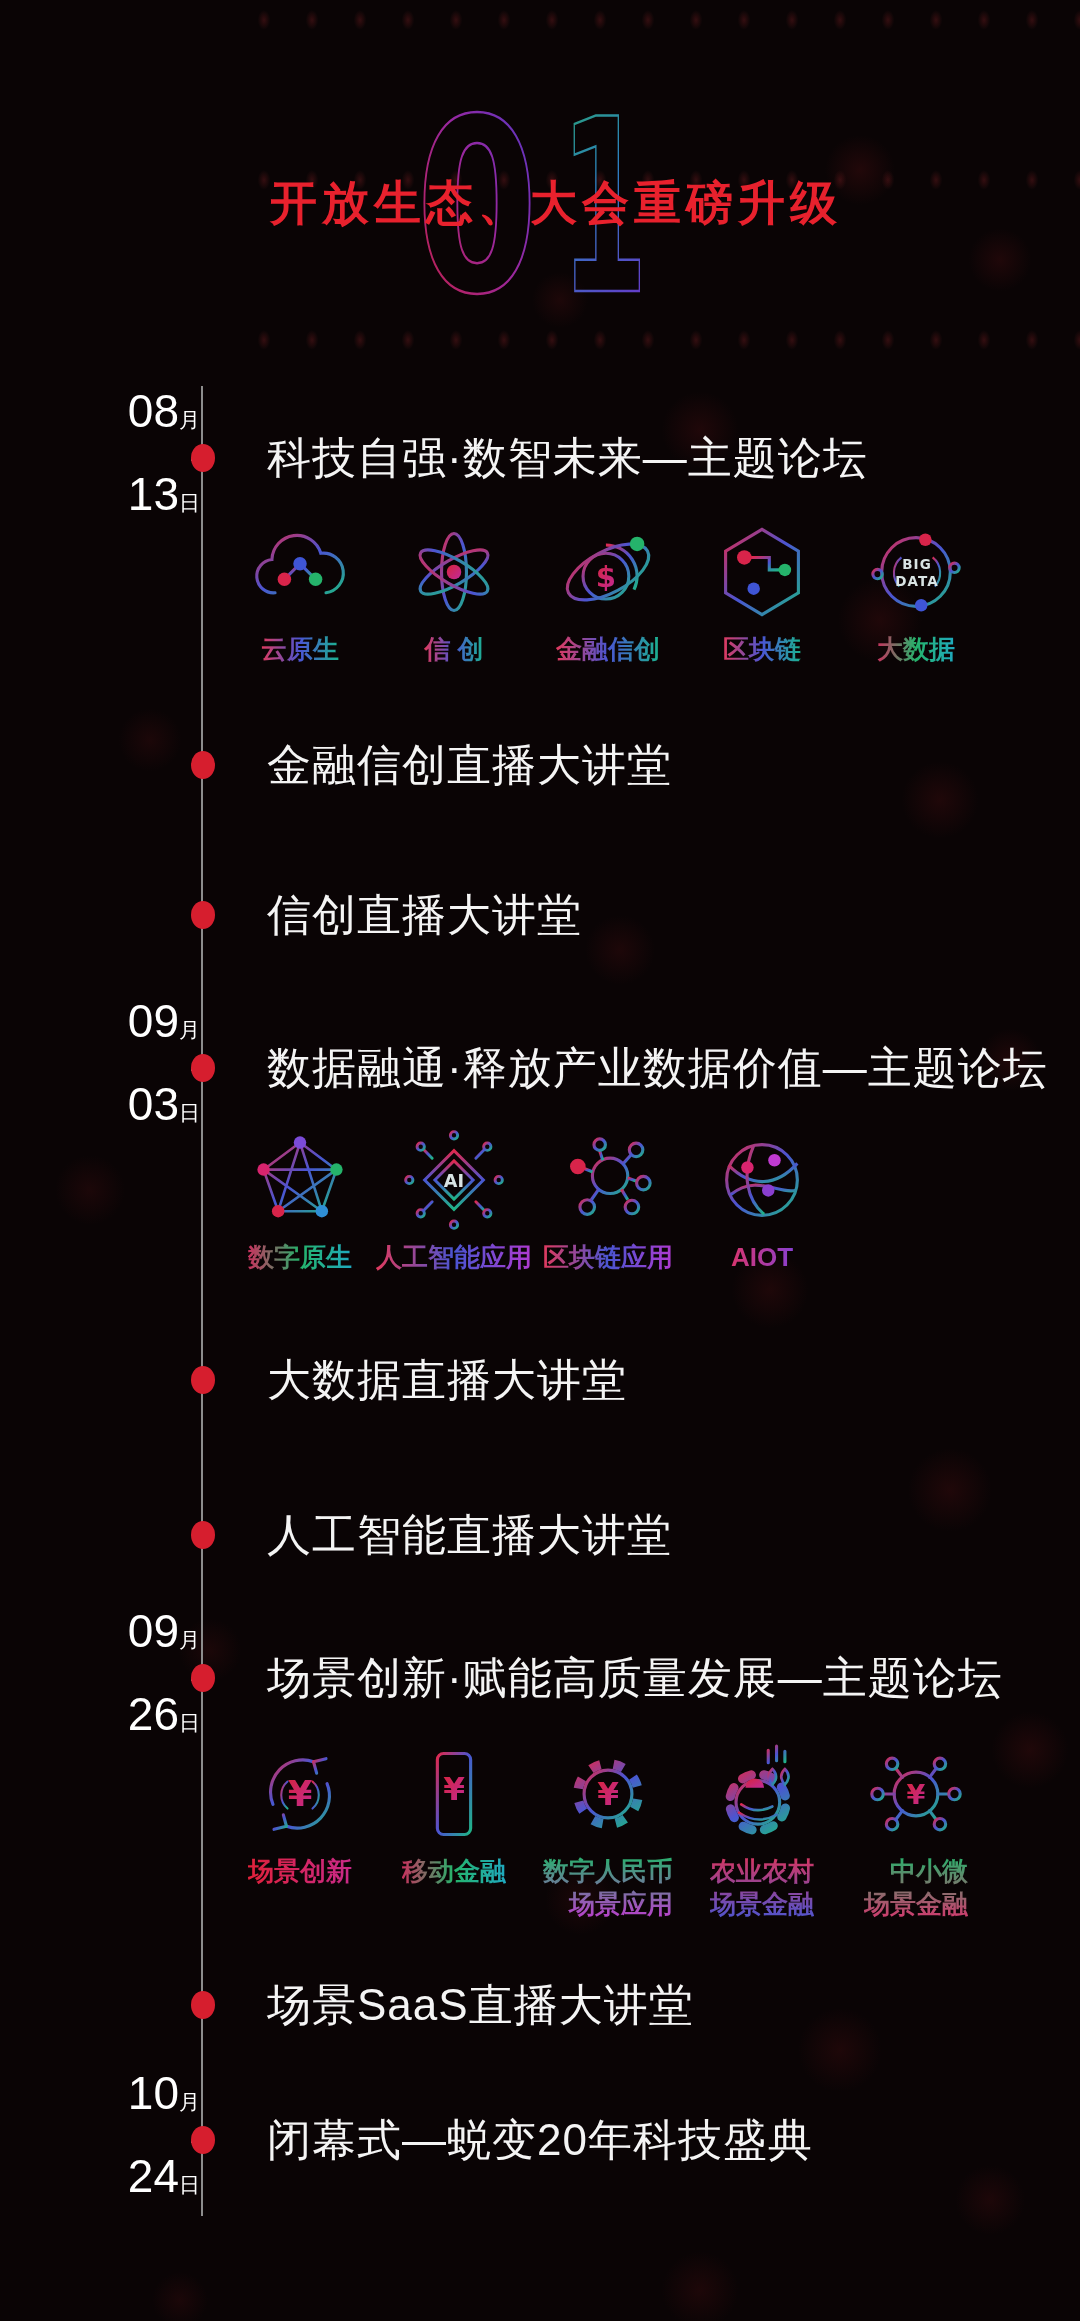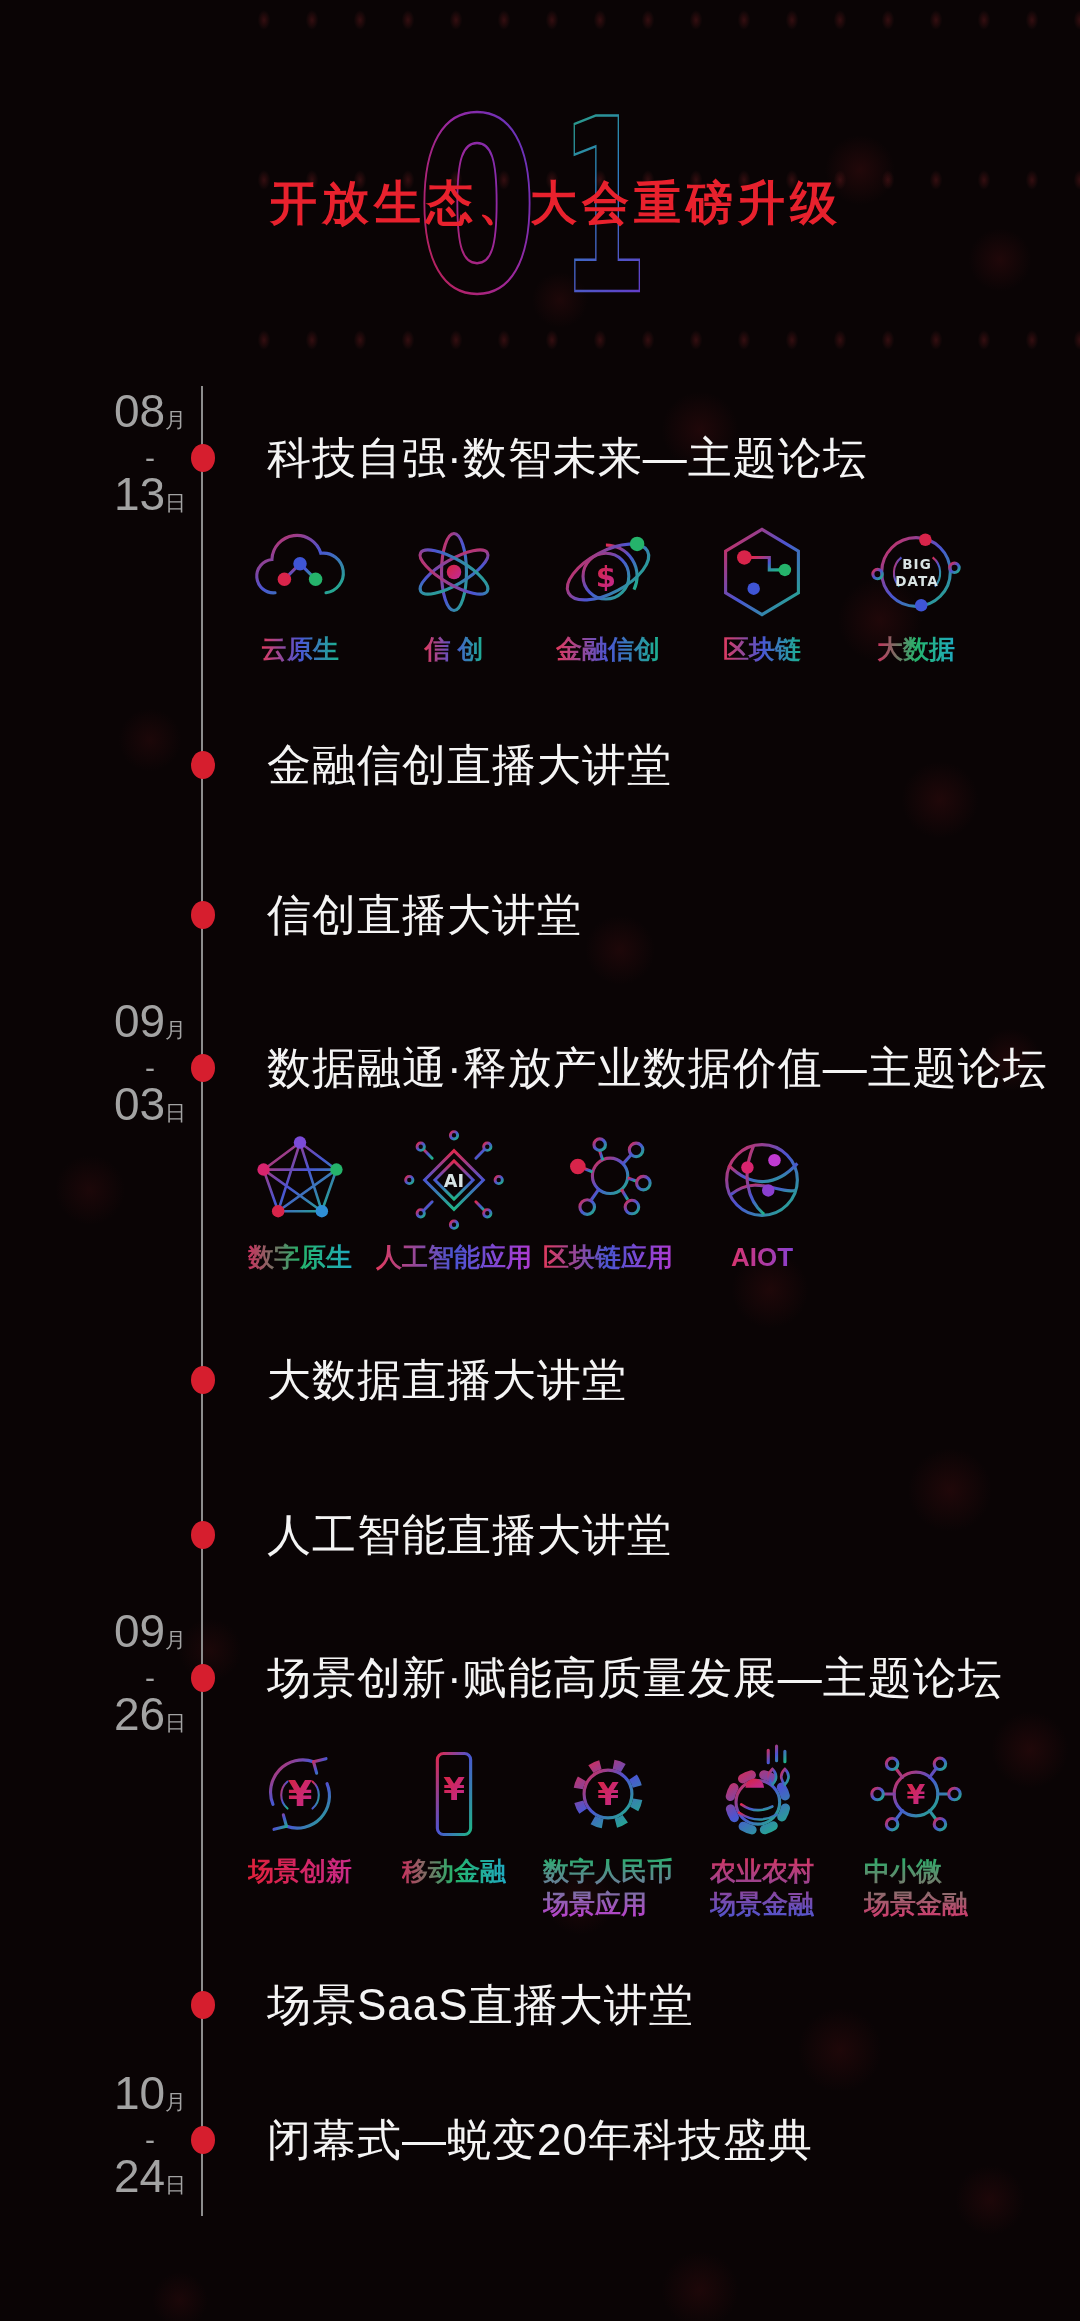--- a/index.html
+++ b/index.html
@@ -38,30 +38,30 @@
     letter-spacing:5px;z-index:2;white-space:nowrap;padding-left:16px;}
 
   .timeline-line{position:absolute;left:201px;top:386px;width:2px;height:1830px;background:#8d8d8d;}
 
   .event{position:absolute;left:0;width:100%;height:0;}
   .event .dot{position:absolute;left:191px;top:0;width:24px;height:28px;border-radius:50%;
     background:#d61e2e;transform:translateY(-50%);}
   .event .event-title{position:absolute;left:267px;top:0;transform:translateY(-50%);margin:0;
     color:#f4f4f4;font-size:44px;font-weight:normal;white-space:nowrap;letter-spacing:1px;}
   .event .date{position:absolute;left:100px;top:0;width:100px;transform:translateY(-50%);
-    text-align:center;color:#a3a3a3;}
+    text-align:right;color:#ffffff;}
   .date .d-line{display:block;line-height:48px;white-space:nowrap;}
   .date .num{font-size:46px;}
   .date .unit{font-size:21px;}
   .date .sep{display:block;font-size:30px;line-height:24px;}
 
   .icons-row{position:absolute;left:223px;top:0;display:flex;}
   .icon-col{width:154px;display:flex;flex-direction:column;align-items:center;}
   .icon-col svg.icon{width:104px;height:104px;display:block;}
-  .icon-label{margin-top:9px;font-size:26px;font-weight:bold;text-align:left;line-height:33px;
+  .icon-label{margin-top:9px;font-size:26px;font-weight:bold;text-align:right;line-height:33px;
     background-image:linear-gradient(90deg,#e03a5e,#4a55d2,#1bb390);
     -webkit-background-clip:text;background-clip:text;color:transparent;white-space:nowrap;}
   .icon-label span{display:block;}
   .grad-rbt{background-image:linear-gradient(90deg,#e03a5e,#4a55d2,#1bb390);}
   .grad-gt {background-image:linear-gradient(90deg,#c8325e,#25b36b,#1fa9c0);}
   .grad-rbp{background-image:linear-gradient(90deg,#e03a5e,#4a55d2,#b03ad0);}
   .grad-mp {background-image:linear-gradient(90deg,#d8356e,#8a3fd0);}
   .grad-red{background-image:linear-gradient(90deg,#e0213a,#c82a8a);}
   .grad-gm {background-image:linear-gradient(180deg,#25b36b,#c03ad0);}
   .grad-rbv{background-image:linear-gradient(180deg,#d8355e,#4a55d2);}

